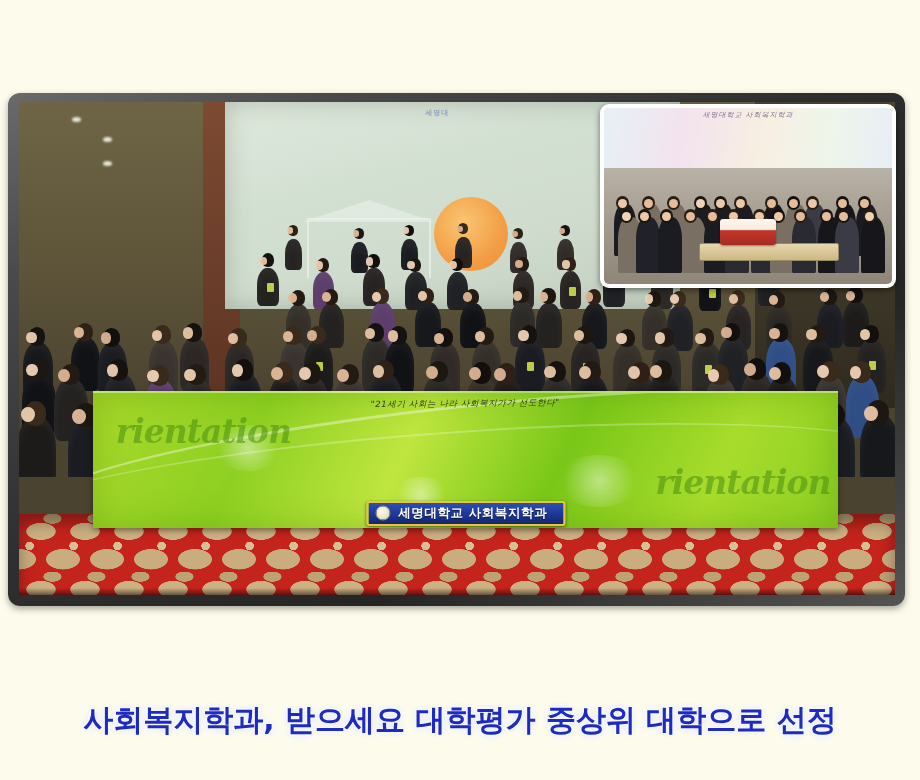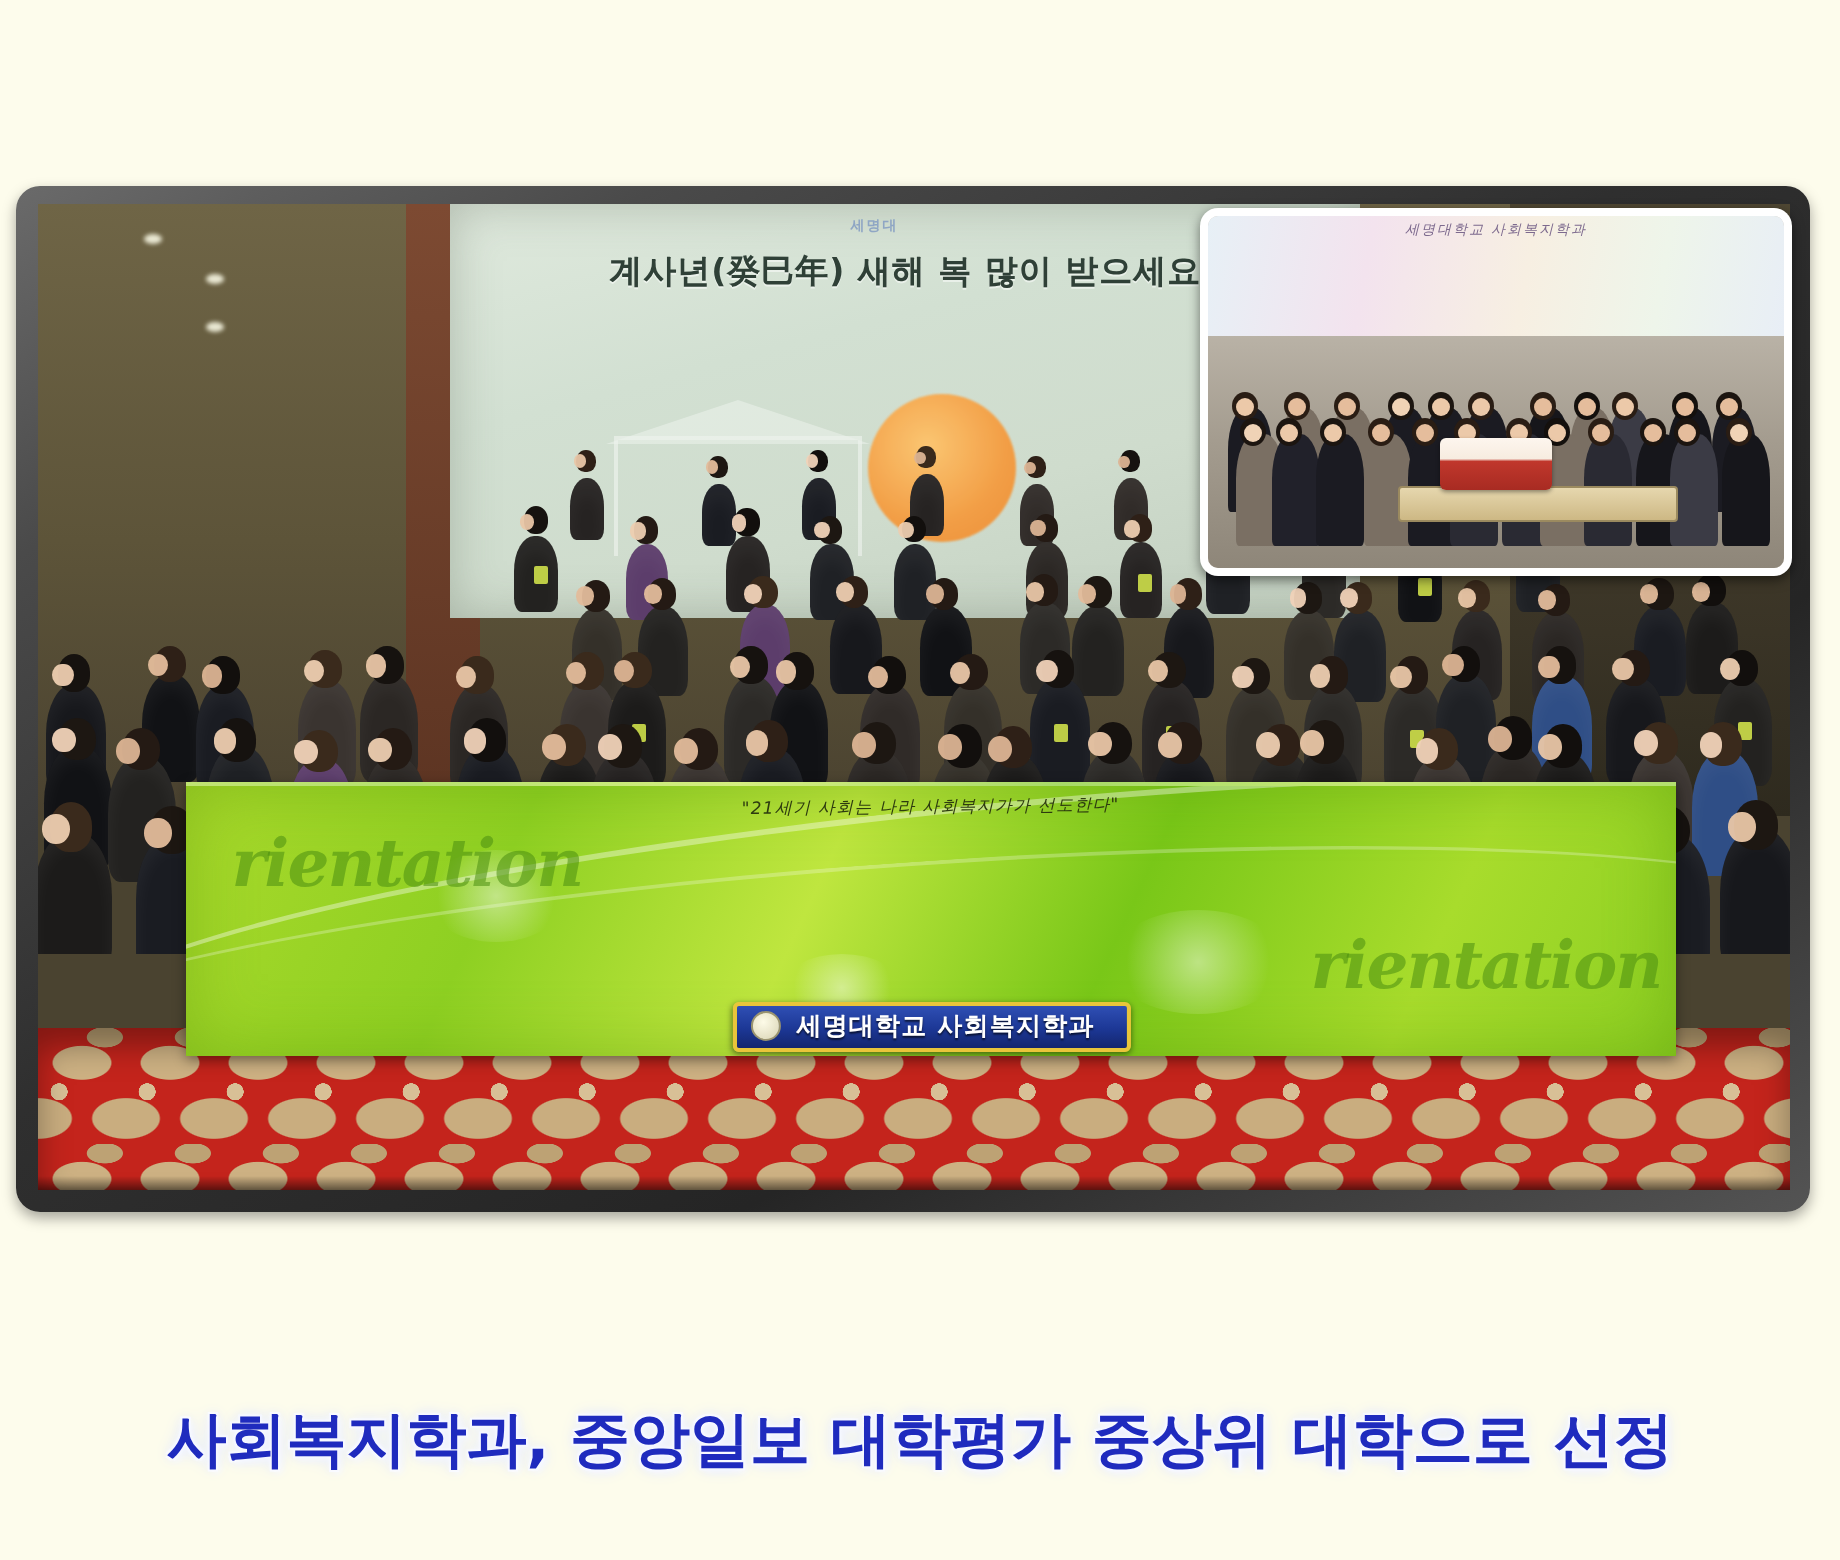--- a/index.html
+++ b/index.html
@@ -215,21 +215,20 @@
 
     <div class="wall"></div>
     <div class="wall-column wall-col-1"></div>
     <div class="wall-right"></div>
     <div class="spot" style="left:6%;top:3%;"></div>
     <div class="spot" style="left:9.6%;top:7%;"></div>
     <div class="spot" style="left:9.6%;top:12%;"></div>
 
     <div class="screen">
       <div class="screen-small">세명대</div>
-      <div class="screen-title">계사년(癸巳年) 새해 복 많이 받으세요</div>
       <div class="sun"></div>
       <div class="house"></div>
     </div>
 
     <div class="crowd">
         <div class="person" style="left:30.324567365774218%;top:7.236762392957118%;width:17.4px;height:30.902399999999997px;background:#262322;box-shadow:inset 0 6px 10px rgba(255,255,255,.05);"></div>
         <div class="head" style="left:30.707367365774218%;top:1.7367623929571185%;width:9.744px;height:10.91328px;background:#2e2017;"></div>
         <div class="face" style="left:calc(30.324567365774218% + 1.9488px);top:calc(1.7367623929571185% + 2.53344px);width:6.0412799999999995px;height:6.625920000000001px;background:#e9c6a6;opacity:.95;"></div>
         <div class="person" style="left:37.87261877133167%;top:8.395201388977096%;width:17.4px;height:30.902399999999997px;background:#1a1c22;box-shadow:inset 0 6px 10px rgba(255,255,255,.05);"></div>
         <div class="head" style="left:38.25541877133168%;top:2.895201388977096%;width:9.744px;height:10.91328px;background:#1d1712;"></div>
@@ -638,13 +637,13 @@
       <div class="inset-head" style="left:80.95664524288071%;bottom:calc(6% + 50px);width:13px;height:14px;background:#1c1510;"></div>
       <div class="inset-head" style="left:calc(80.95664524288071% + 2px);bottom:calc(6% + 52px);width:9px;height:9px;background:#e5bd9c;"></div>
       <div class="inset-person" style="left:89.23954840613197%;bottom:6%;width:24px;height:56px;background:#16161b;"></div>
       <div class="inset-head" style="left:89.93954840613198%;bottom:calc(6% + 50px);width:13px;height:14px;background:#2a1d14;"></div>
       <div class="inset-head" style="left:calc(89.93954840613198% + 2px);bottom:calc(6% + 52px);width:9px;height:9px;background:#f0d3b6;"></div>
       <div class="inset-table" style="z-index: 5;"></div>
       <div class="inset-cake" style="z-index: 6;"></div>
     </div>
 </div>
 
-<div id="caption">사회복지학과, 중앙일보 대학평가 중상위 대학으로 선정</div>
+<div id="caption">사회복지학과, 받으세요 대학평가 중상위 대학으로 선정</div>
 
 </body></html>

